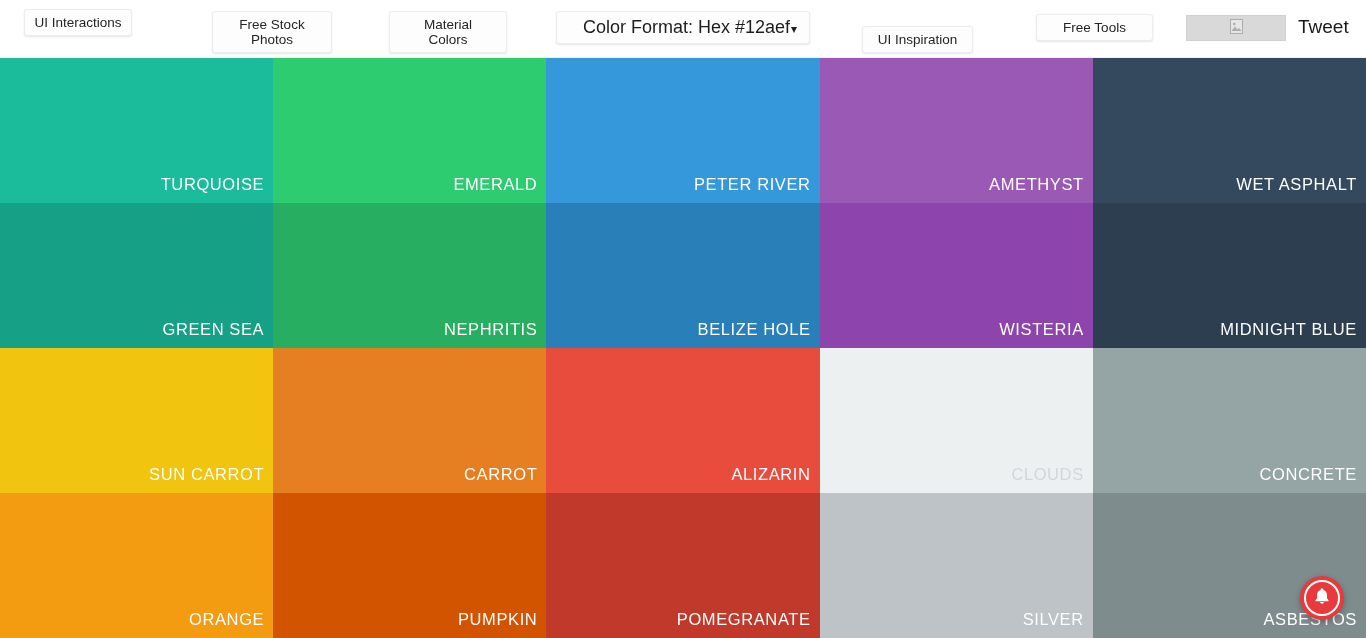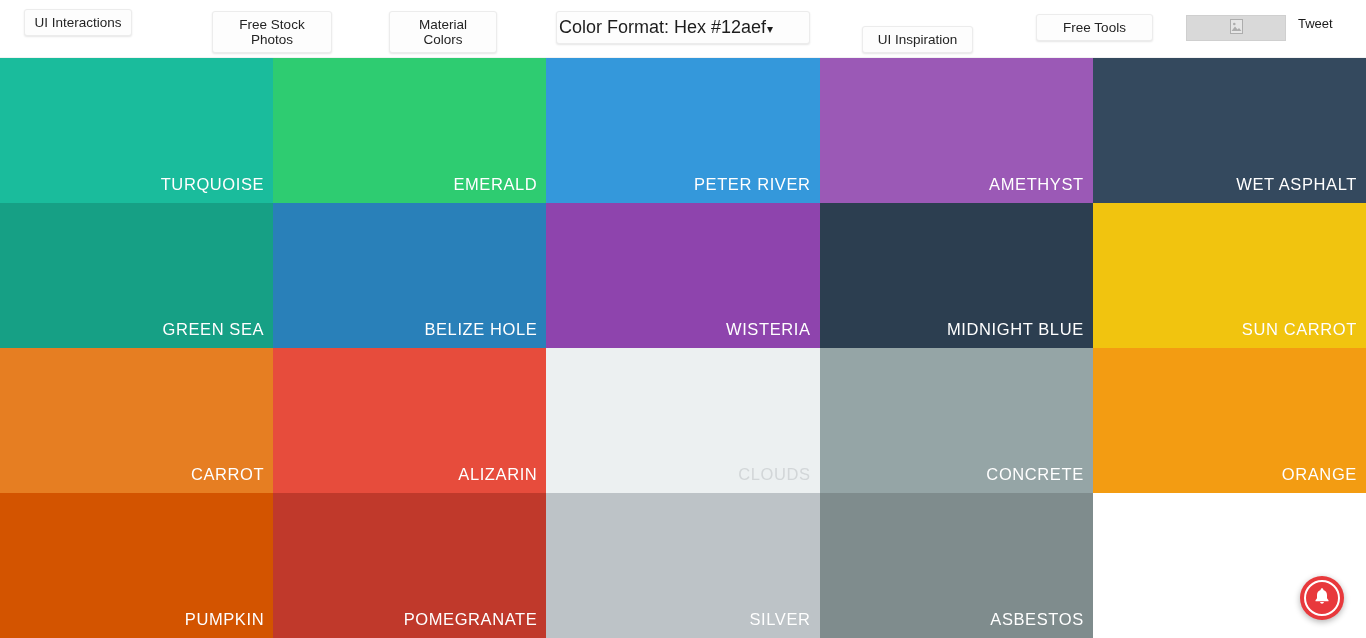--- a/index.html
+++ b/index.html
@@ -28,55 +28,55 @@
     font-size: 13.5px;
     line-height: 15px;
     text-align: center;
     padding: 5px 9px;
     white-space: pre-line;
     cursor: pointer;
     font-family: "Liberation Sans", sans-serif;
   }
   #btn-ui-interactions { left: 24px;  top: 9px;  width: 108px; }
   #btn-free-stock      { left: 212px; top: 11px; width: 120px; }
-  #btn-material-colors { left: 389px; top: 11px; width: 108px; }
+  #btn-material-colors { left: 389px; top: 11px; width: 118px; }
   #btn-ui-inspiration  { left: 862px; top: 26px; width: 111px; }
   #btn-free-tools      { left: 1036px;top: 14px; width: 117px; }
 
   #dropdown {
     position: absolute;
     left: 556px; top: 11px;
     width: 254px; height: 33px;
     background: #fdfdfd;
     border: 1px solid #ececec;
     border-radius: 3px;
     box-shadow: 0 1px 2px rgba(0,0,0,0.10);
     color: #1d1d1d;
     font-size: 18px;
     line-height: 31px;
-    padding-left: 2px;
+    padding-left: 26px;
     cursor: pointer;
     white-space: nowrap;
   }
   #dropdown .caret { font-size: 12px; margin-left: 1px; }
 
   #twitter-embed {
     position: absolute;
     left: 1186px; top: 15px;
     width: 100px; height: 26px;
     background: #d9d9d9;
     border: 1px solid #cfcfcf;
     display: flex; align-items: center; justify-content: center;
   }
   #twitter-embed svg { opacity: 0.55; }
 
   #tweet-label {
     position: absolute;
     left: 1298px; top: 16px;
-    font-size: 13px;
+    font-size: 19px;
     color: #1b1b1b;
     cursor: pointer;
   }
 
   
   #grid {
     position: absolute;
     top: 58px; left: 0;
     width: 1366px; height: 580px;
     display: grid;
@@ -168,20 +168,23 @@
     </div>
     <div class="swatch" style="background: rgb(155, 89, 182);">
       <div class="name">AMETHYST</div>
     </div>
     <div class="swatch" style="background: rgb(52, 73, 94);">
       <div class="name">WET ASPHALT</div>
     </div>
     <div class="swatch" style="background: rgb(22, 160, 133);">
       <div class="name">GREEN SEA</div>
     </div>
+    <div class="swatch" style="background: rgb(39, 174, 96);">
+      <div class="name">NEPHRITIS</div>
+    </div>
     <div class="swatch" style="background: rgb(41, 128, 185);">
       <div class="name">BELIZE HOLE</div>
     </div>
     <div class="swatch" style="background: rgb(142, 68, 173);">
       <div class="name">WISTERIA</div>
     </div>
     <div class="swatch" style="background: rgb(44, 62, 80);">
       <div class="name">MIDNIGHT BLUE</div>
     </div>
     <div class="swatch" style="background: rgb(241, 196, 15);">

